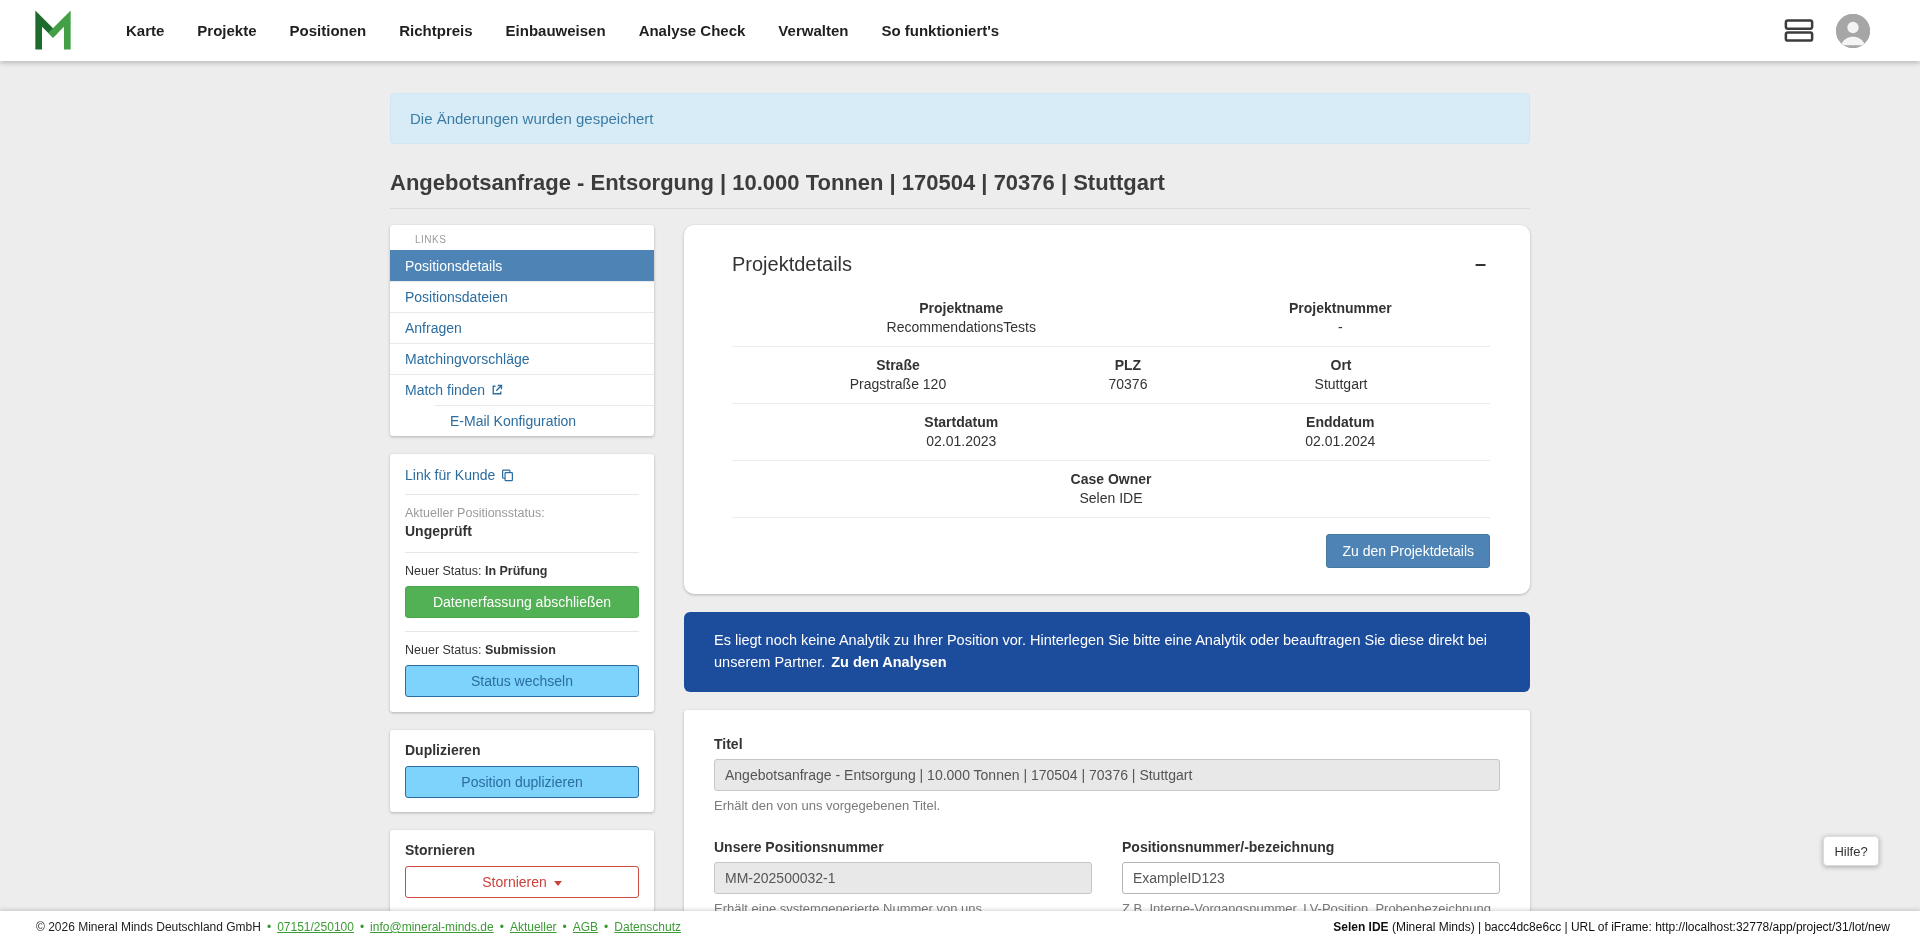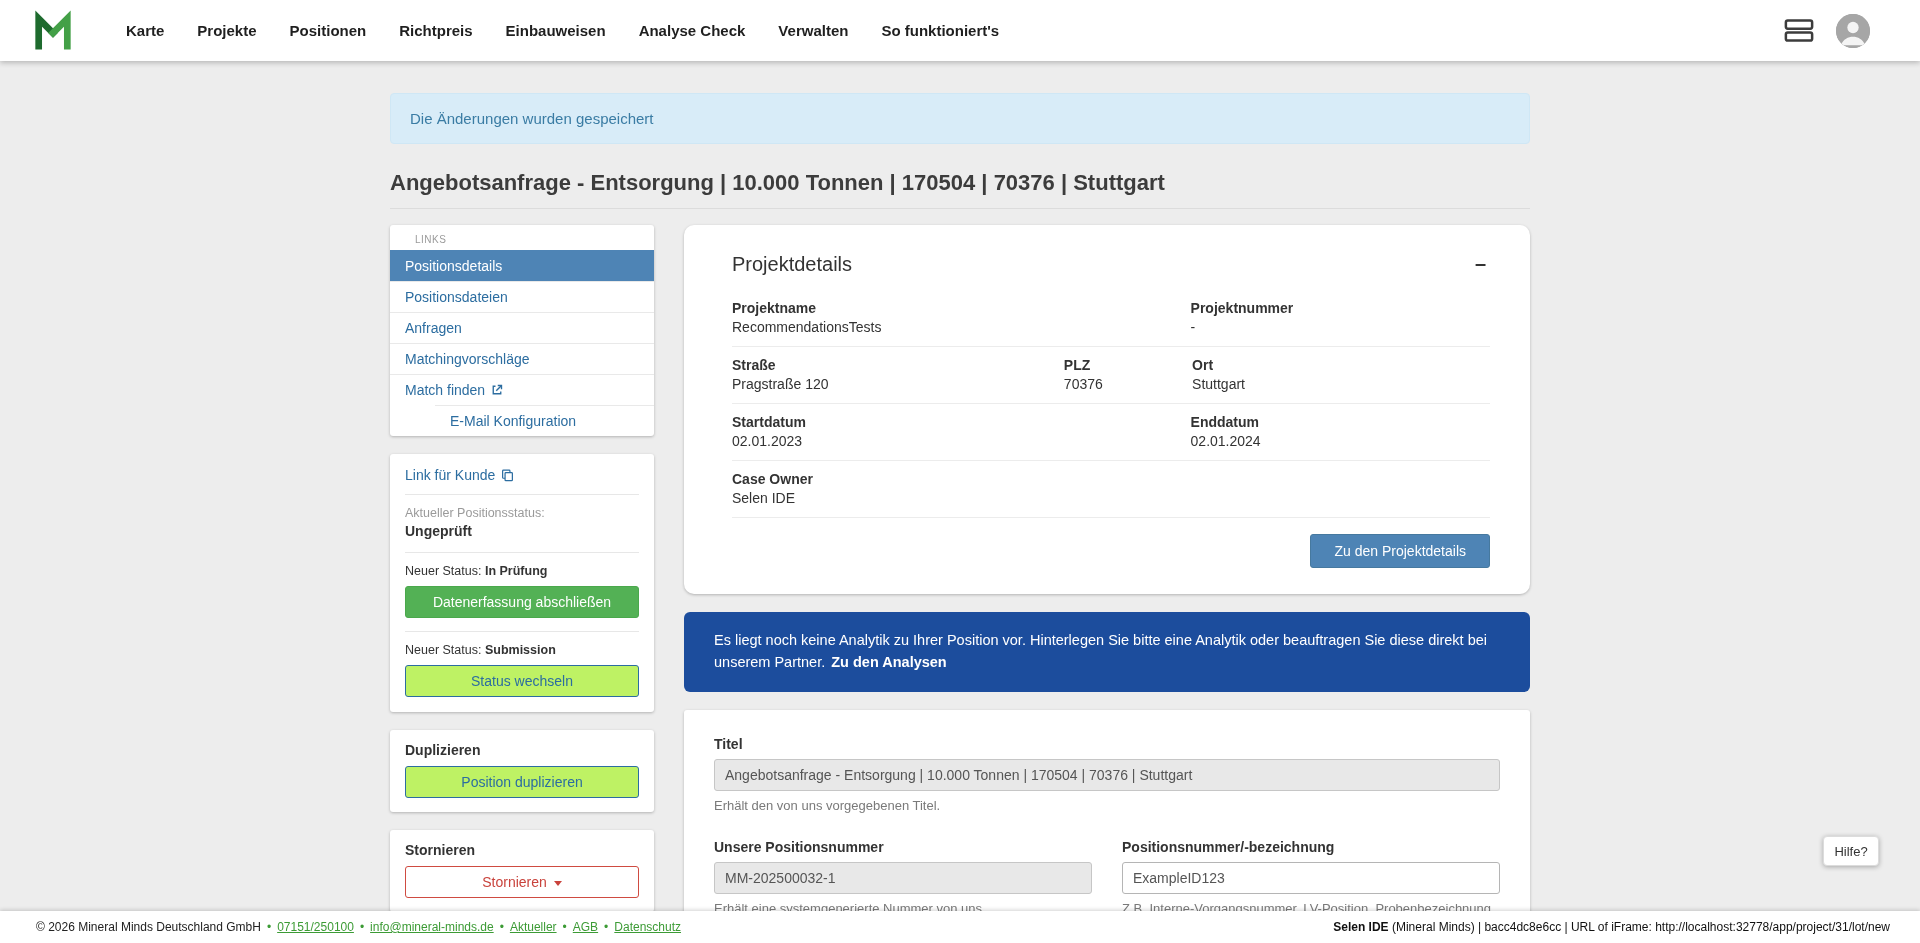--- a/index.html
+++ b/index.html
@@ -59,43 +59,43 @@
     padding-bottom:11px; border-bottom:1px solid #e7e7e7;
   }
   .muted-label { font-size:12.5px; color:#9a9a9a; margin-top:11px; }
   .current-status { font-size:14px; font-weight:bold; color:#333; margin-top:3px;
     padding-bottom:13px; border-bottom:1px solid #e7e7e7; }
   .new-status-line { font-size:12.5px; color:#333; margin-top:11px; }
   .new-status-line b { font-weight:bold; }
   .btn { font-family:"Liberation Sans",sans-serif; cursor:pointer; border-radius:3px; font-size:14px; }
   .btn-block { display:block; width:100%; padding:7px 0; text-align:center; margin-top:8px; }
   .btn-success { background:#53b155; border:1px solid #4aa84c; color:#fff; }
-  .btn-outline-blue { background:#bef264; border:1px solid #2c6da0; color:#2c6da0; }
+  .btn-outline-blue { background:#7dd3fc; border:1px solid #2c6da0; color:#2c6da0; }
   .btn-outline-red { background:#fff; border:1px solid #cf4b41; color:#c9433c; }
   .divider { border:none; border-top:1px solid #e7e7e7; margin:13px 0 0 0; }
   .mini-card { padding:12px 15px 14px 15px; }
   .mini-card-title { font-size:14px; font-weight:bold; color:#333; }
   .caret { display:inline-block; width:0; height:0; border-left:4px solid transparent;
     border-right:4px solid transparent; border-top:5px solid currentColor;
     margin-left:7px; vertical-align:middle; }
 
   
   .main-col { flex:1; min-width:0; }
   .pd-card { padding:28px 40px 26px 48px;border-radius:10px; }
   .pd-header { display:flex; justify-content:space-between; align-items:flex-start; }
   .pd-title { font-size:20px; font-weight:500; color:#333; }
   .collapse-btn { background:none; border:none; font-size:20px; font-weight:bold; color:#333;
     cursor:pointer; line-height:1; padding:0 4px; }
-  .pd-rows { margin-top:14px; }
+  .pd-rows { margin-top:14px;text-align:center; }
   .pd-row { display:flex; padding:10px 0 11px 0; border-bottom:1px solid #ececec; }
   .pd-cell-label { font-size:14px; font-weight:bold; color:#333; }
   .pd-cell-value { font-size:14px; color:#333; margin-top:3px; }
   .w60 { width:60.5%; } .w39 { width:39.5%; } .w44 { width:44%; } .w17 { width:17%; } .w100 { width:100%; }
   .pd-footer { text-align:right; margin-top:16px; }
-  .btn-steel { background:#4e84b5; border:1px solid #46799f; color:#fff; padding:8px 23px; font-size:14px; }
+  .btn-steel { background:#4e84b5; border:1px solid #46799f; color:#fff; padding:8px 15px; font-size:14px; }
 
   .analytics-banner {
     margin-top:18px; background:#1c4d9d; border-radius:6px; color:#fff;
     padding:18px 30px; font-size:14.5px; line-height:1.5;
   }
   .analytics-banner .banner-link { font-weight:bold; cursor:pointer; margin-left:6px; }
 
   .form-card { margin-top:18px; padding:26px 30px 40px 30px; }
   .form-label { font-size:14px; font-weight:bold; color:#333; margin-bottom:7px; display:block; }
   .form-input {

